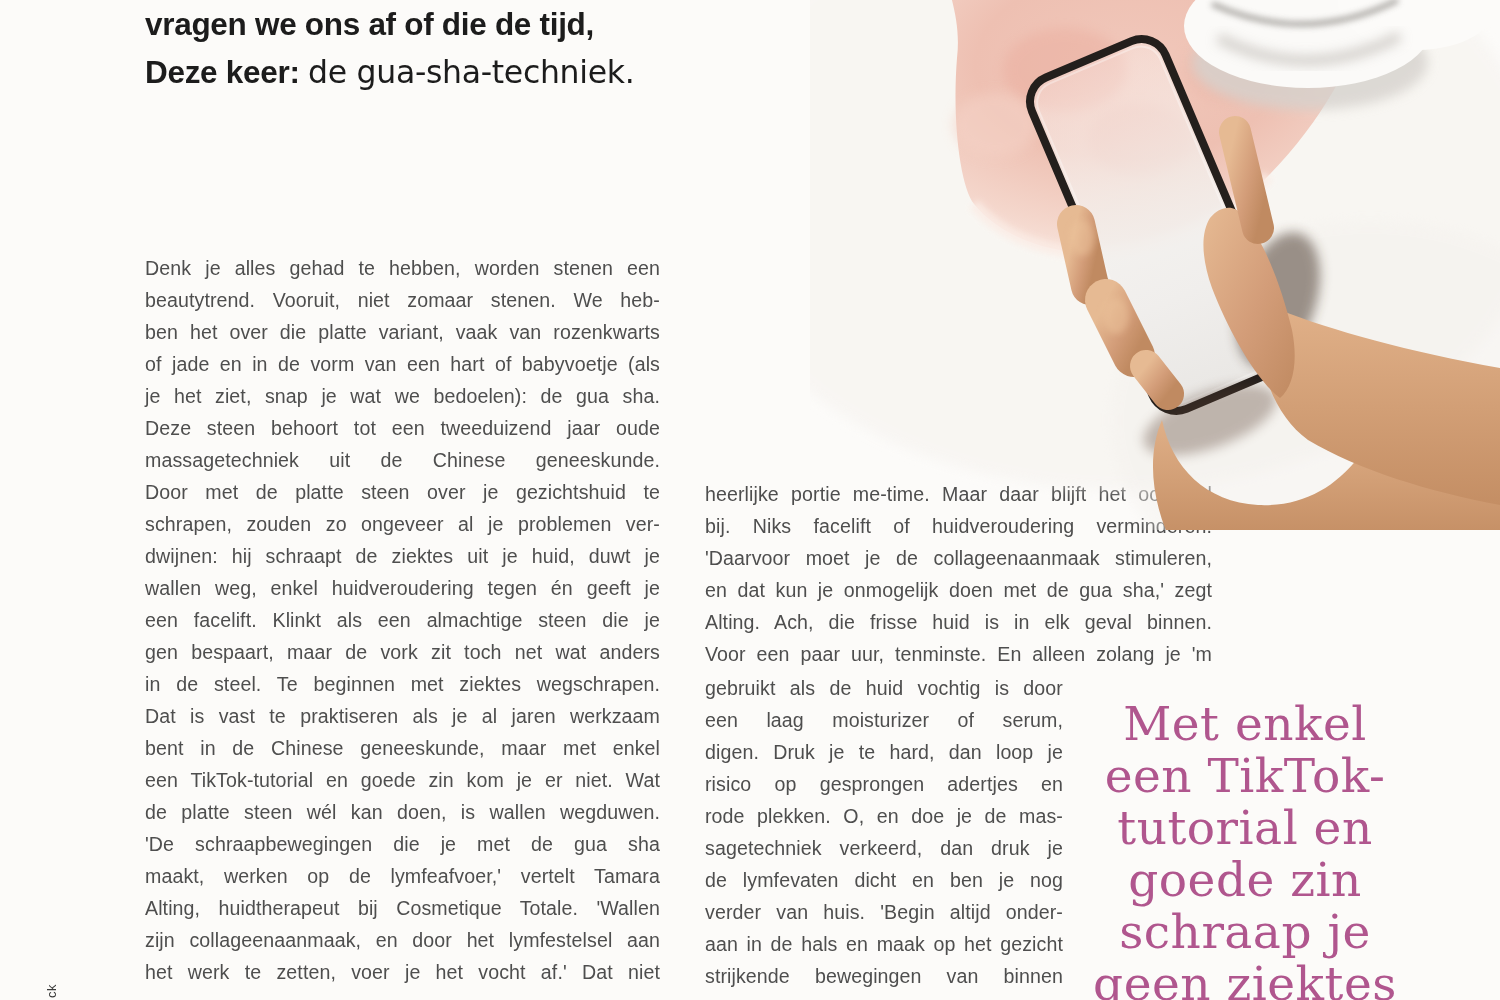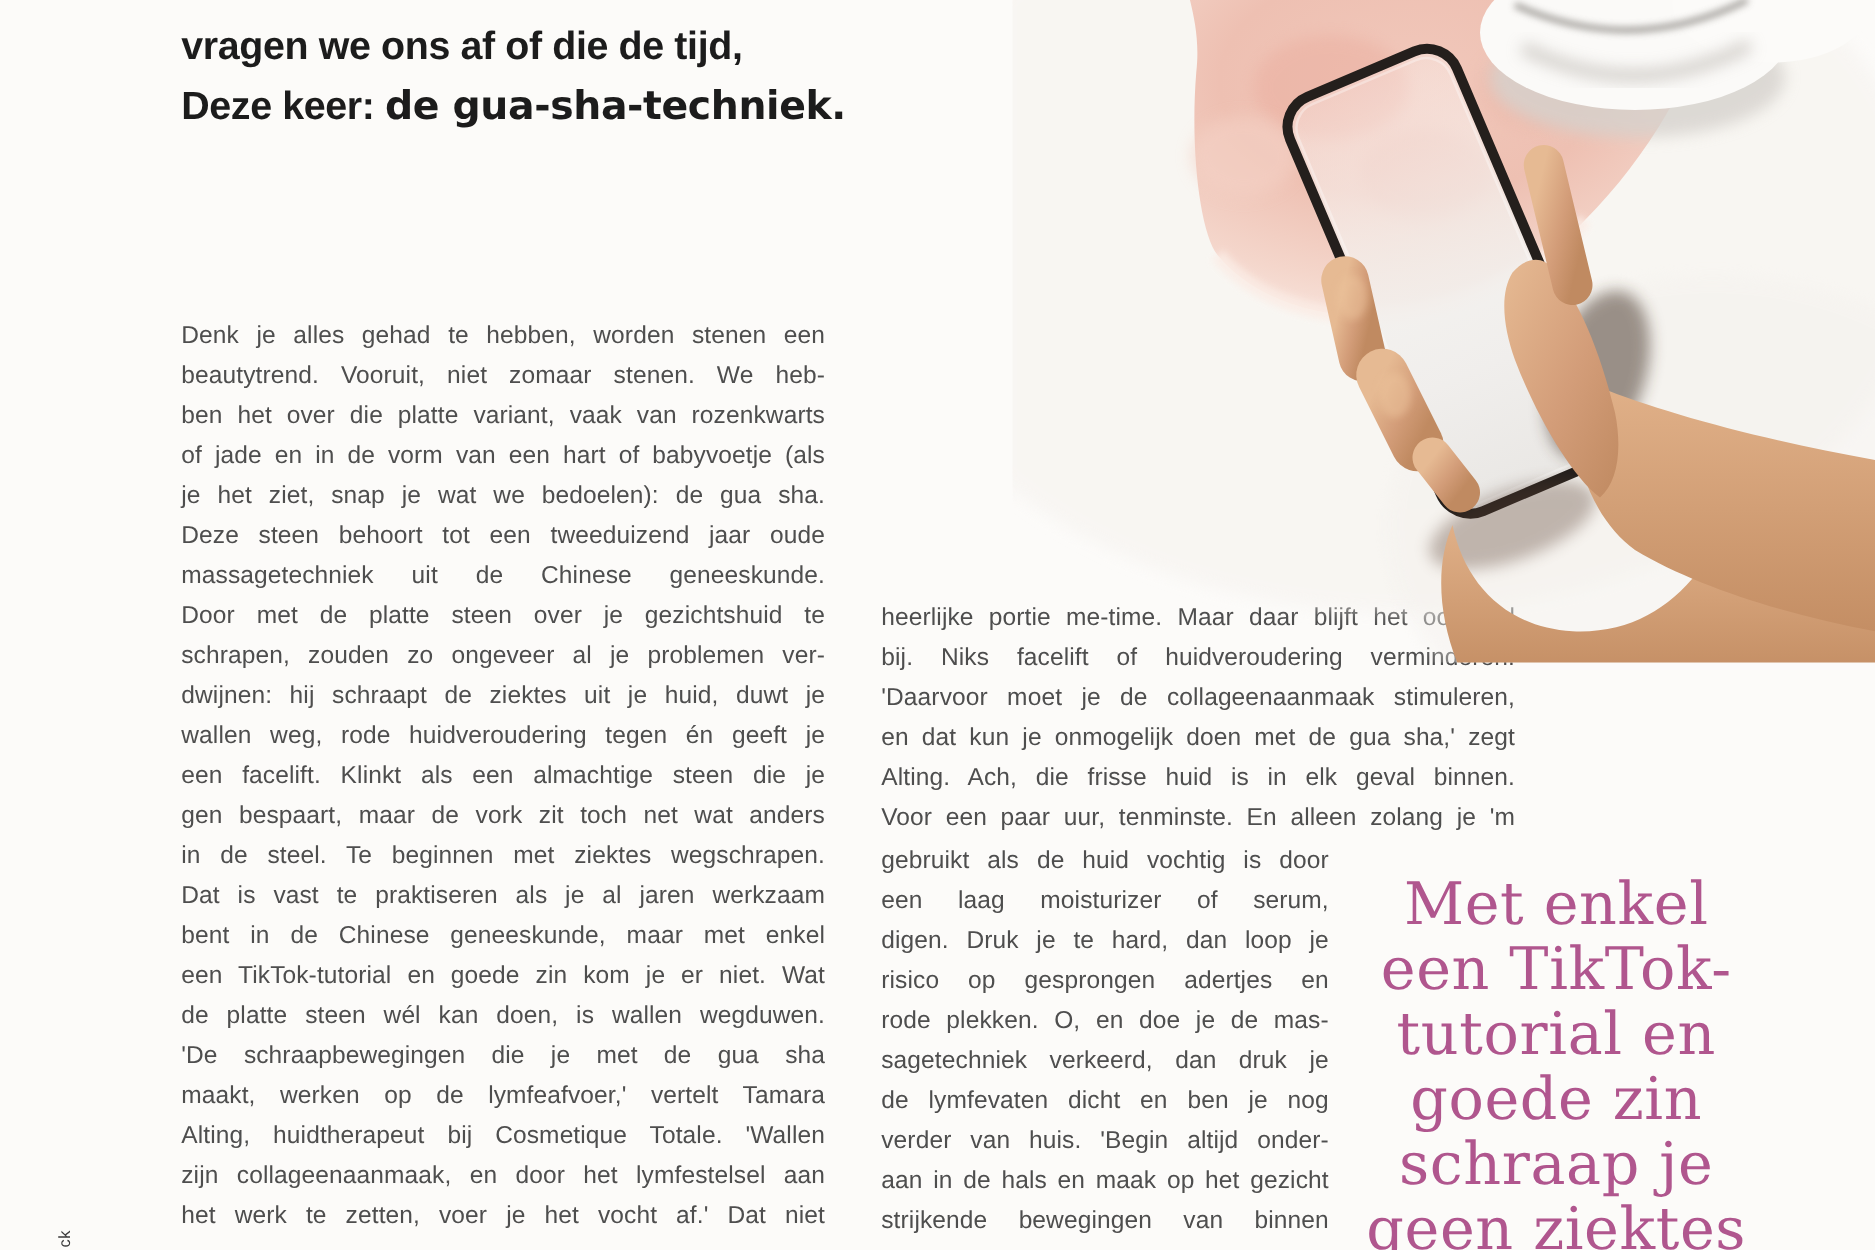--- a/index.html
+++ b/index.html
@@ -5,29 +5,29 @@
   html,body{margin:0;padding:0;}
   body{
     width:1500px;height:1000px;
     position:relative;
     overflow:hidden;
     background:#fcfbf9;
     font-family:"Liberation Sans", sans-serif;
   }
   
   .intro{
-    position:absolute;left:145px;top:12px;width:560px;
+    position:absolute;left:145px;top:0px;width:560px;
     font-family:"Liberation Sans", sans-serif;
     font-weight:700;
     font-size:31.5px;line-height:48px;
     color:#1c1c1c;letter-spacing:-0.3px;
   }
   .intro .b{
     font-family:"DejaVu Sans", sans-serif;
-    font-weight:700;
+    font-weight:400;
   }
   
   .bodycol{
     font-size:19.6px;line-height:32px;color:#4e4e4e;
     letter-spacing:0.1px;
   }
   .bodycol .tline{
     text-align:justify;
     text-align-last:justify;
     white-space:nowrap;
@@ -69,21 +69,21 @@
     <div class="tline">Denk je alles gehad te hebben, worden stenen een</div>
     <div class="tline">beautytrend. Vooruit, niet zomaar stenen. We heb-</div>
     <div class="tline">ben het over die platte variant, vaak van rozenkwarts</div>
     <div class="tline">of jade en in de vorm van een hart of babyvoetje (als</div>
     <div class="tline">je het ziet, snap je wat we bedoelen): de gua sha.</div>
     <div class="tline">Deze steen behoort tot een tweeduizend jaar oude</div>
     <div class="tline">massagetechniek uit de Chinese geneeskunde.</div>
     <div class="tline">Door met de platte steen over je gezichtshuid te</div>
     <div class="tline">schrapen, zouden zo ongeveer al je problemen ver-</div>
     <div class="tline">dwijnen: hij schraapt de ziektes uit je huid, duwt je</div>
-    <div class="tline">wallen weg, rode huidveroudering tegen én geeft je</div>
+    <div class="tline">wallen weg, enkel huidveroudering tegen én geeft je</div>
     <div class="tline">een facelift. Klinkt als een almachtige steen die je</div>
     <div class="tline">gen bespaart, maar de vork zit toch net wat anders</div>
     <div class="tline">in de steel. Te beginnen met ziektes wegschrapen.</div>
     <div class="tline">Dat is vast te praktiseren als je al jaren werkzaam</div>
     <div class="tline">bent in de Chinese geneeskunde, maar met enkel</div>
     <div class="tline">een TikTok-tutorial en goede zin kom je er niet. Wat</div>
     <div class="tline">de platte steen wél kan doen, is wallen wegduwen.</div>
     <div class="tline">'De schraapbewegingen die je met de gua sha</div>
     <div class="tline">maakt, werken op de lymfeafvoer,' vertelt Tamara</div>
     <div class="tline">Alting, huidtherapeut bij Cosmetique Totale. 'Wallen</div>

